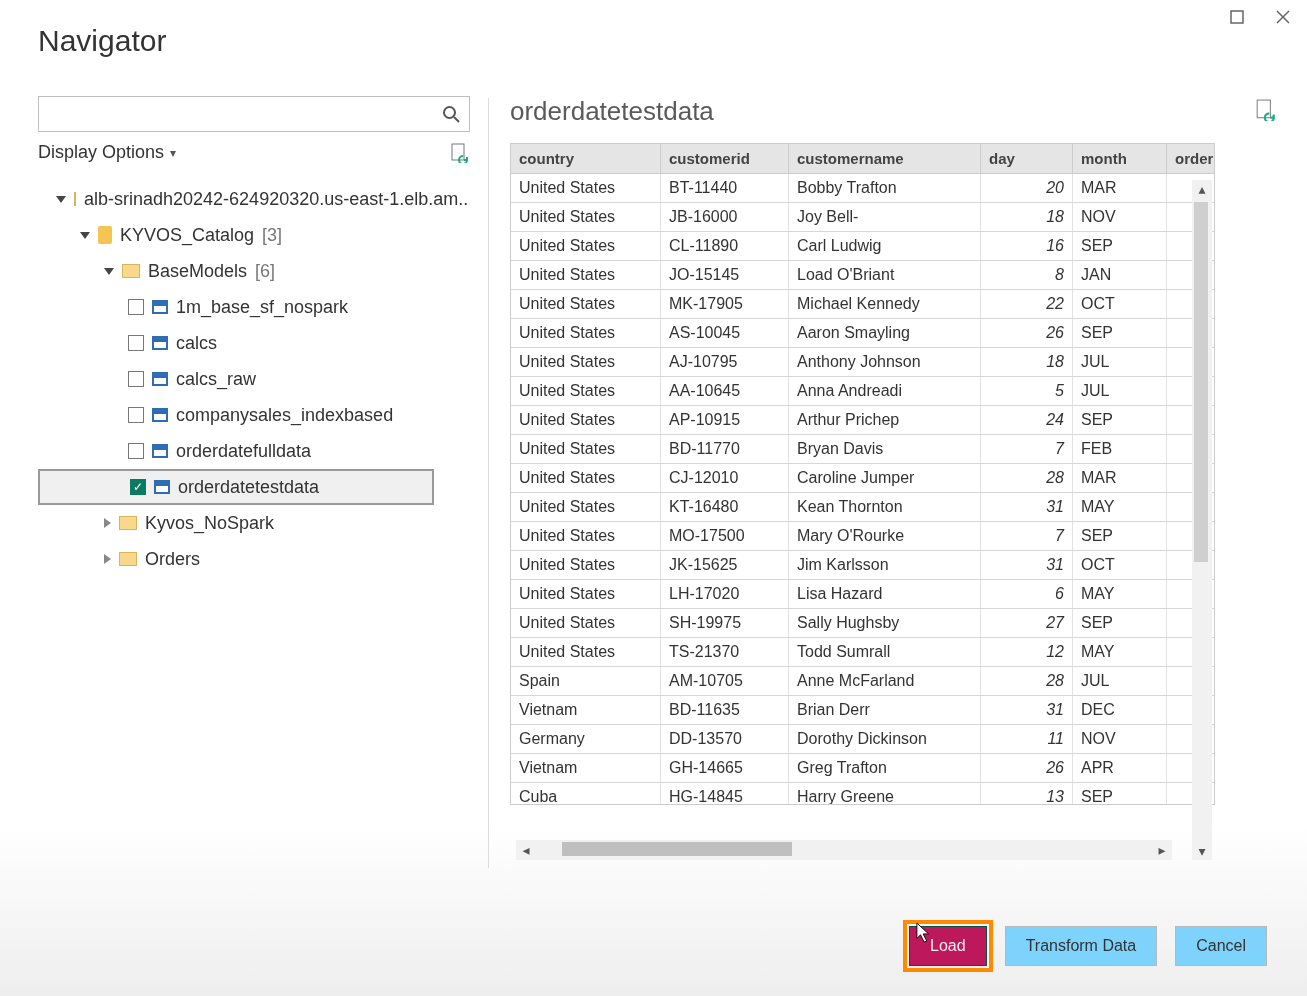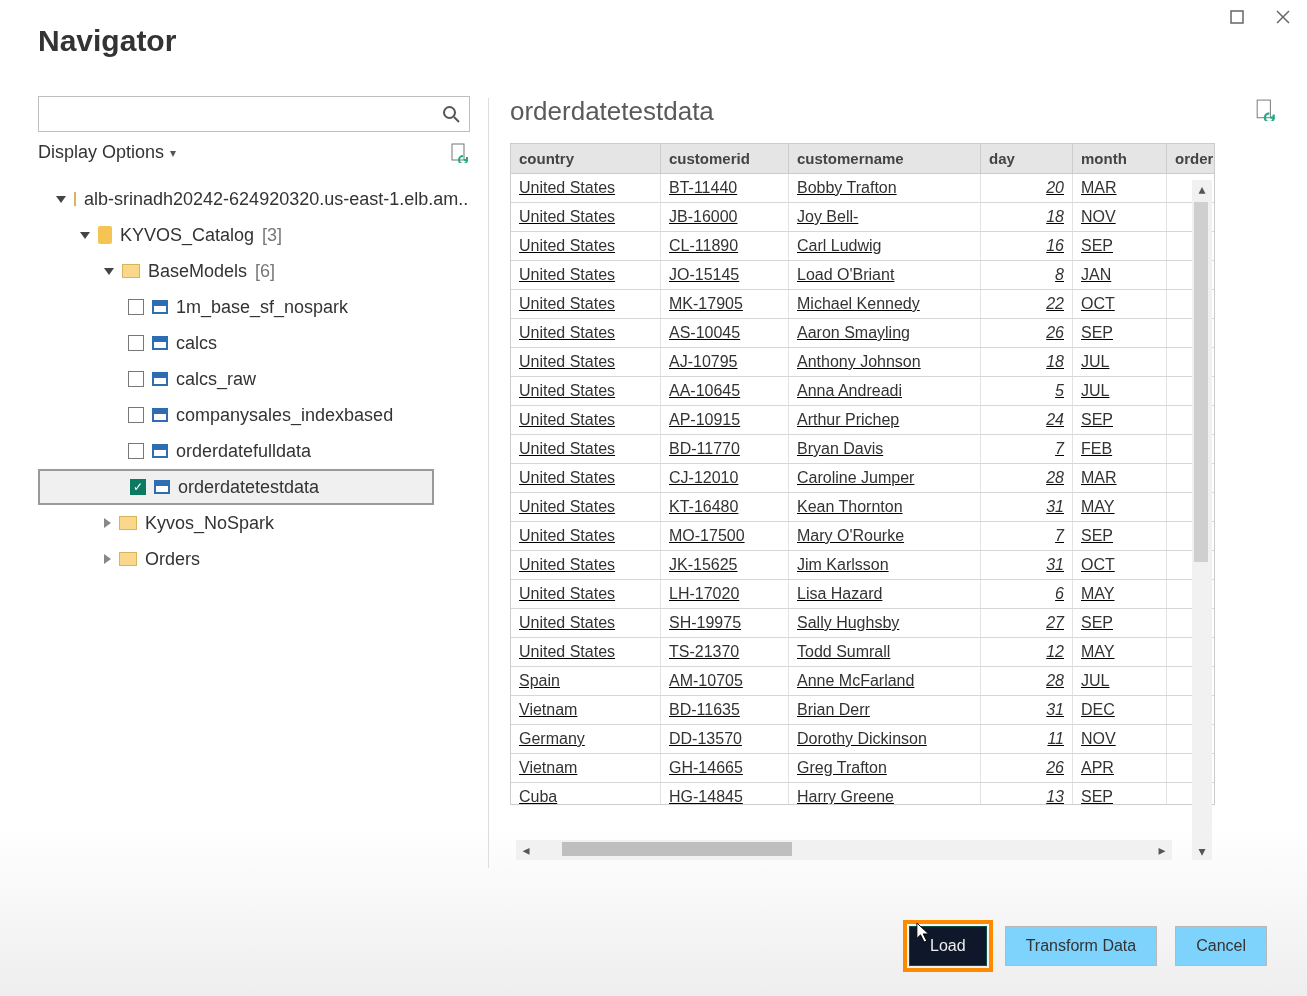--- a/index.html
+++ b/index.html
@@ -2,21 +2,21 @@
 <html><head>
 <meta charset="utf-8">
 <style>
 * { box-sizing: border-box; margin: 0; padding: 0; font-family: "Segoe UI", Tahoma, sans-serif; }
 body { width: 1307px; height: 996px; background: #fff; overflow: hidden; position: relative; }
 
 .titlebar { position:absolute; top:6px; right:10px; display:flex; gap:18px; }
 .titlebar .tbtn { width:28px; height:22px; display:flex; align-items:center; justify-content:center; color:#5a5a5a; font-size:16px; cursor:default;}
 .titlebar .tbtn svg { stroke:#666; }
 
-.title { position:absolute; left:38px; top:24px; font-size:30px; font-weight:700; color:#333; }
+.title { position:absolute; left:38px; top:24px; font-size:30px; font-weight:400; color:#333; }
 
 .left-panel { position:absolute; left:38px; top:96px; width:432px; }
 .search-box { width:100%; height:36px; border:1px solid #bfbfbf; display:flex; align-items:center; padding:0 8px; }
 .search-box input { flex:1; border:none; outline:none; font-size:15px; }
 .search-ic { width:20px; height:20px; display:flex; align-items:center; justify-content:center; }
 
 .disp-row { margin-top:10px; display:flex; align-items:center; justify-content:space-between; width:100%; }
 .disp-opt { font-size:18px; color:#333; display:flex; align-items:center; gap:6px; cursor:default; }
 .disp-opt .caret { font-size:12px; color:#555; }
 .refresh-ic { width:20px; height:20px; }
@@ -48,38 +48,38 @@
 
 .grid { margin-top:16px; border:1px solid #ccc; width:705px; }
 .grid-head { display:flex; background:#e5e5e5; border-bottom:1px solid #ccc; }
 .gh { padding:6px 8px; font-size:15px; font-weight:600; color:#444; border-right:1px solid #ccc; overflow:hidden; }
 .col-c { width:150px; }
 .col-id { width:128px; }
 .col-name { width:192px; }
 .col-day { width:92px; text-align:left; }
 .col-mon { width:94px; }
 .col-ord { width:46px; }
-.grid-body { height:630px; overflow:hidden;text-decoration:underline; }
+.grid-body { height:630px; overflow:hidden; }
 .gr { display:flex; border-bottom:1px solid #d7d7d7; }
 .gc { padding:5px 8px; font-size:16px; color:#333; border-right:1px solid #e2e2e2; overflow:hidden; white-space:nowrap; }
 .gc.num { text-align:right; font-style:italic; }
 
 .vscroll { position:absolute; left:1192px; top:180px; width:20px; height:680px; background:#f1f1f1; display:flex; flex-direction:column; align-items:center; justify-content:space-between; }
 .vscroll .arr { width:18px; height:18px; display:flex; align-items:center; justify-content:center; color:#555; font-size:14px;}
 .vscroll .track { flex:1; width:100%; position:relative; }
 .vscroll .thumb { position:absolute; top:4px; left:2px; width:14px; height:360px; background:#cfcfcf; }
 
 .hscroll { position:absolute; left:516px; top:840px; width:656px; height:20px; background:#f1f1f1; display:flex; align-items:center; }
 .hscroll .arr { width:20px; height:18px; display:flex; align-items:center; justify-content:center; color:#555; font-size:14px;}
 .hscroll .htrack { flex:1; height:100%; position:relative; }
 .hscroll .hthumb { position:absolute; left:26px; top:2px; height:14px; width:230px; background:#bfbfbf; }
 
 .footer { position:absolute; bottom:30px; right:40px; display:flex; gap:18px; align-items:center; }
 .btn { padding:10px 20px; font-size:16px; border:1px solid #b8b8b8; background:#7dd3fc; color:#333; cursor:default; }
-.btn.primary { background:#0f172a; color:#eee; border:1px solid #085244; }
+.btn.primary { background:#be185d; color:#eee; border:1px solid #085244; }
 .hl { outline:4px solid #ff8a00; outline-offset:2px; }
 
 .cursor { position:absolute; left:916px; top:922px; width:18px; height:22px; pointer-events:none; }
 .grad { position:absolute; left:0; right:0; bottom:0; height:170px; background:linear-gradient(#fff0,#eee); pointer-events:none; z-index:-1;}
 </style>
 </head>
 <body>
 
 <div class="titlebar">
   <div class="tbtn">

